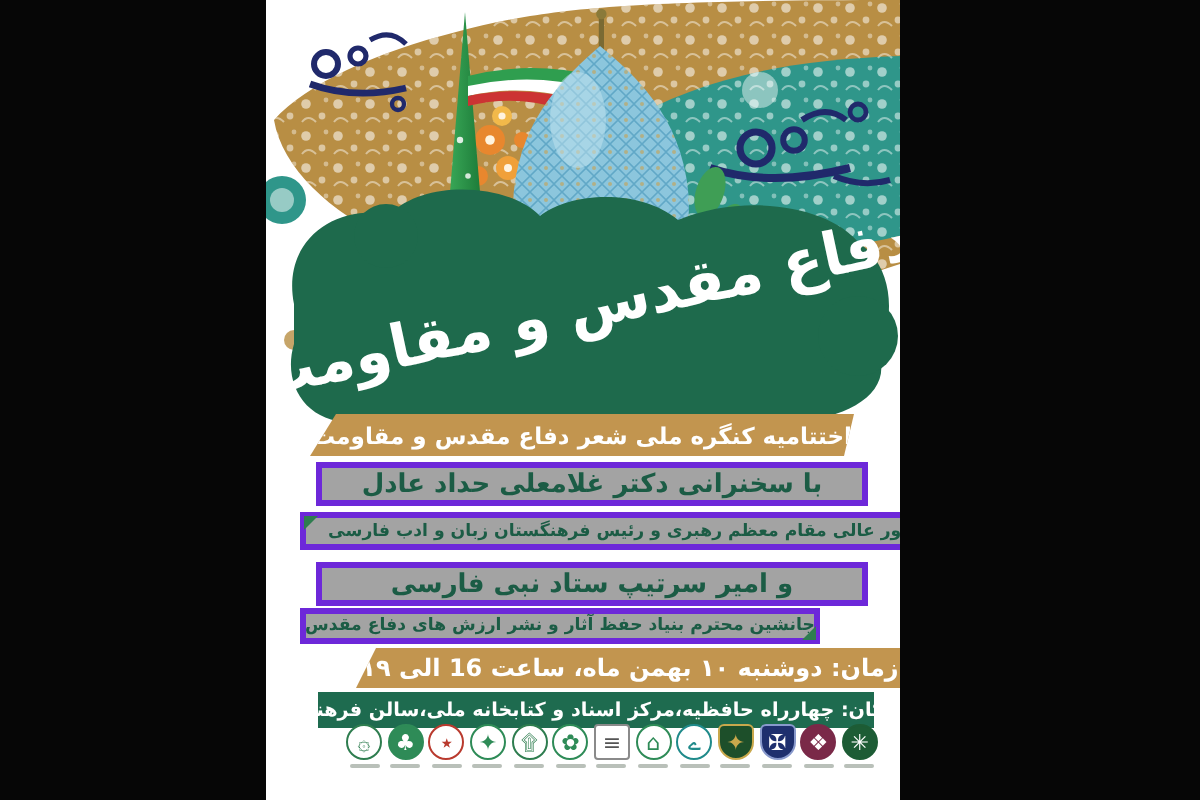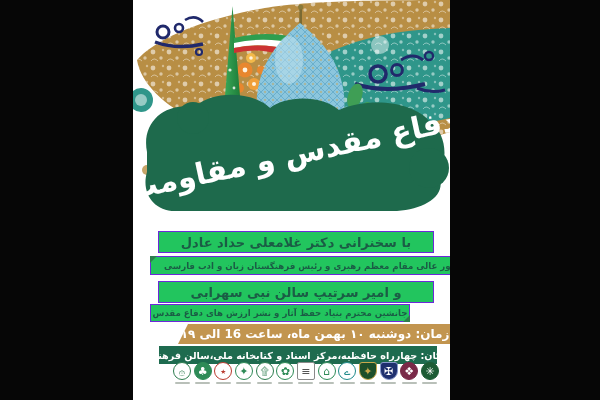--- a/index.html
+++ b/index.html
@@ -11,21 +11,21 @@
   .calligraphy{position:absolute;left:14px;top:104px;width:290px;height:100px;
       display:flex;align-items:center;justify-content:center;
       transform:rotate(-12deg);direction:rtl;color:#ffffff;
       font-size:30px;font-weight:bold;white-space:nowrap;pointer-events:none;}
 
   .banner{position:absolute;direction:rtl;display:flex;align-items:center;justify-content:center;
       text-align:center;box-sizing:border-box;white-space:nowrap;}
   .b-gold{background:#c2954f;color:#ffffff;}
   .b-subtitle{left:22px;top:207px;width:272px;height:21px;font-size:11.5px;font-weight:bold;
       clip-path:polygon(13px 0,100% 0,calc(100% - 5px) 100%,0 100%);}
-  .b-white{background:#22c55e;border:1px solid #6d28d9;color:#1b5c45;}
+  .b-white{background:#a3a3a3;border:3px solid #6d28d9;color:#1b5c45;}
   .b-sp1{left:25px;top:231px;width:276px;height:22px;font-size:13px;font-weight:bold;}
   .b-sp1desc{left:17px;top:256px;width:332px;height:19px;font-size:8.6px;font-weight:bold;text-align:center;}
   .b-sp2{left:25px;top:281px;width:276px;height:22px;font-size:13px;font-weight:bold;}
   .b-sp2desc{left:17px;top:304px;width:260px;height:18px;font-size:8.6px;font-weight:bold;}
   .b-time{left:45px;top:324px;width:274px;height:20px;font-size:12px;font-weight:bold;
       clip-path:polygon(10px 0,100% 0,100% 100%,0 100%);}
   .b-green{background:#1e6b4f;color:#ffffff;}
   .b-loc{left:26px;top:346px;width:278px;height:18px;font-size:9.6px;font-weight:bold;}
 
   .corner{position:absolute;width:0;height:0;border-style:solid;}
@@ -146,28 +146,29 @@
                  C 152,96 187,94 206,110 C 240,96 282,103 297,122
                  C 312,132 316,156 306,176 C 314,196 292,209 264,211
                  L 42,211 C 20,211 8,192 14,172 Z" fill="#1e6a4c"></path>
         <circle cx="60" cy="118" r="16" fill="#1e6a4c"></circle>
         <circle cx="296" cy="168" r="20" fill="#1e6a4c"></circle>
       </g>
     </svg>
 
     <div class="calligraphy">دفاع مقدس و مقاومت</div>
 
+    <div class="banner b-gold b-subtitle">اختتامیه کنگره ملی شعر دفاع مقدس و مقاومت</div>
 
     <div class="banner b-white b-sp1">با سخنرانی دکتر غلامعلی حداد عادل</div>
     <div class="banner b-white b-sp1desc">
       <span class="corner corner-tl"></span>
       <span>مشاور عالی مقام معظم رهبری و رئیس فرهنگستان زبان و ادب فارسی</span>
     </div>
 
-    <div class="banner b-white b-sp2">و امیر سرتیپ سالن نبی سهرابی</div>
+    <div class="banner b-white b-sp2">و امیر سرتیپ ستاد نبی فارسی</div>
     <div class="banner b-white b-sp2desc">
       <span class="corner corner-br"></span>
       <span>جانشین محترم بنیاد حفظ آثار و نشر ارزش های دفاع مقدس</span>
     </div>
 
     <div class="banner b-gold b-time">زمان: دوشنبه ۱۰ بهمن ماه، ساعت 16 الی ۱۹</div>
     <div class="banner b-green b-loc">مکان: چهارراه حافظیه،مرکز اسناد و کتابخانه ملی،سالن فرهنگ</div>
 
     <div class="logos" id="logos-row">
         <div class="logo">

